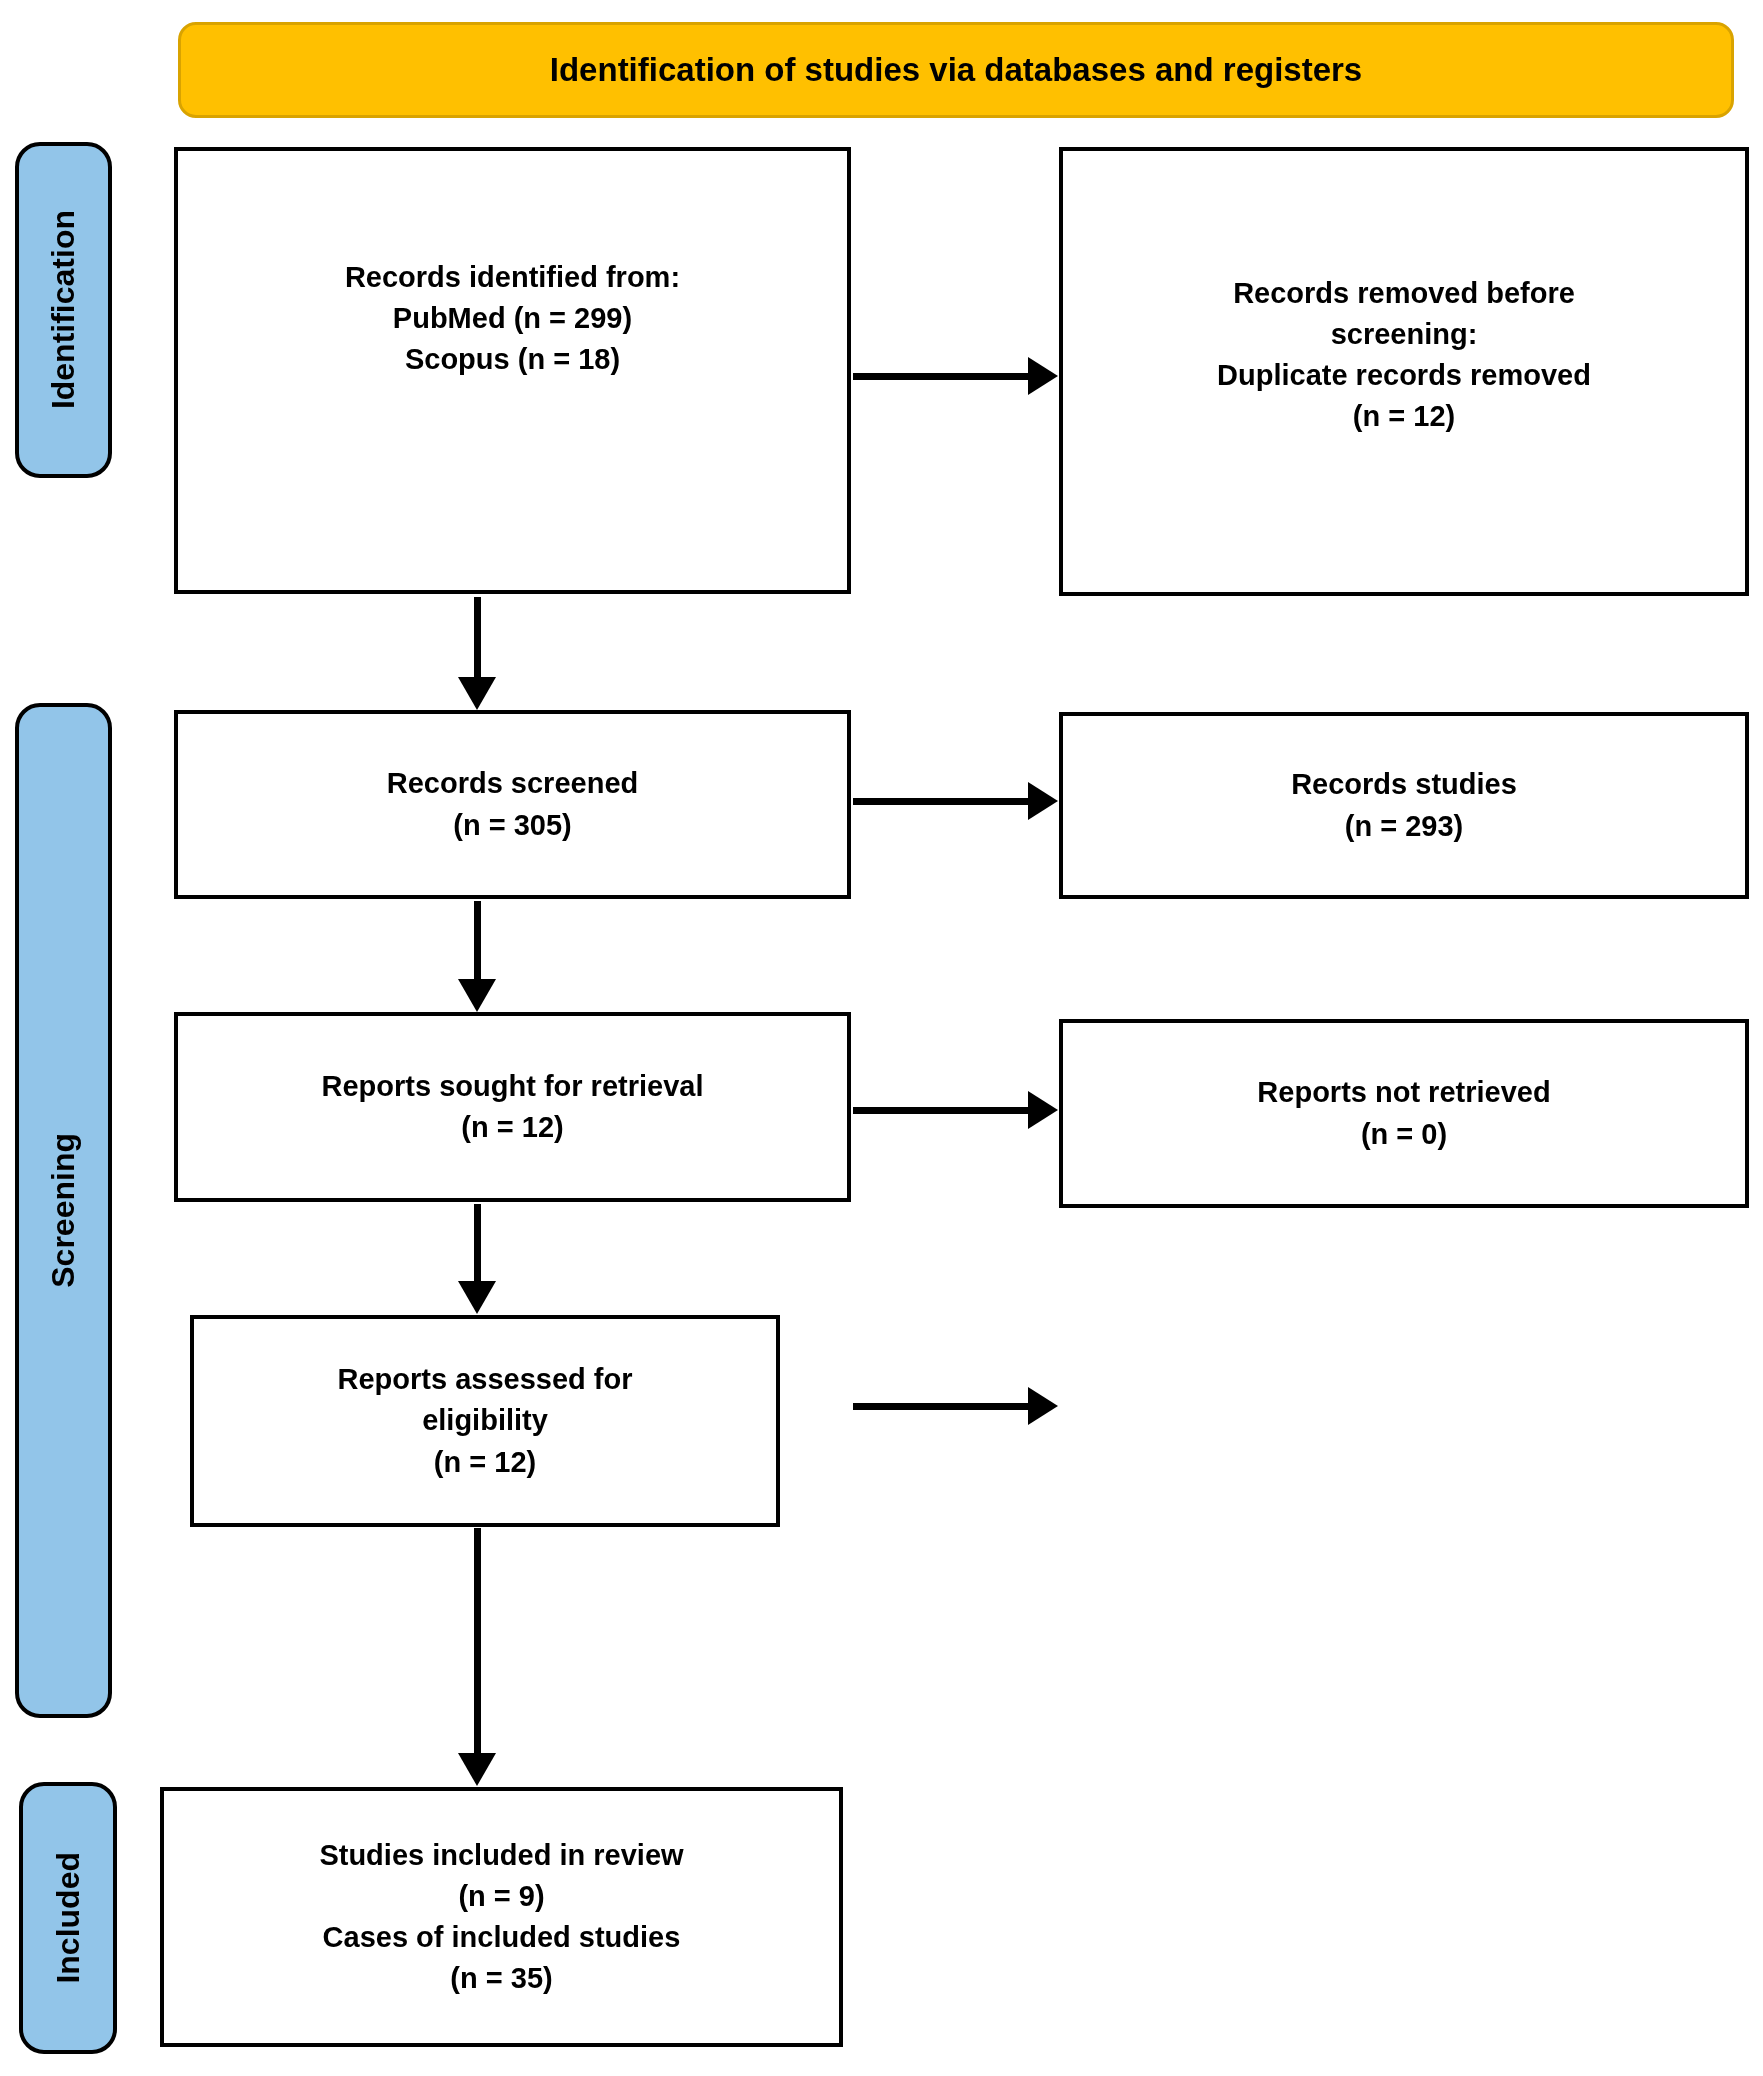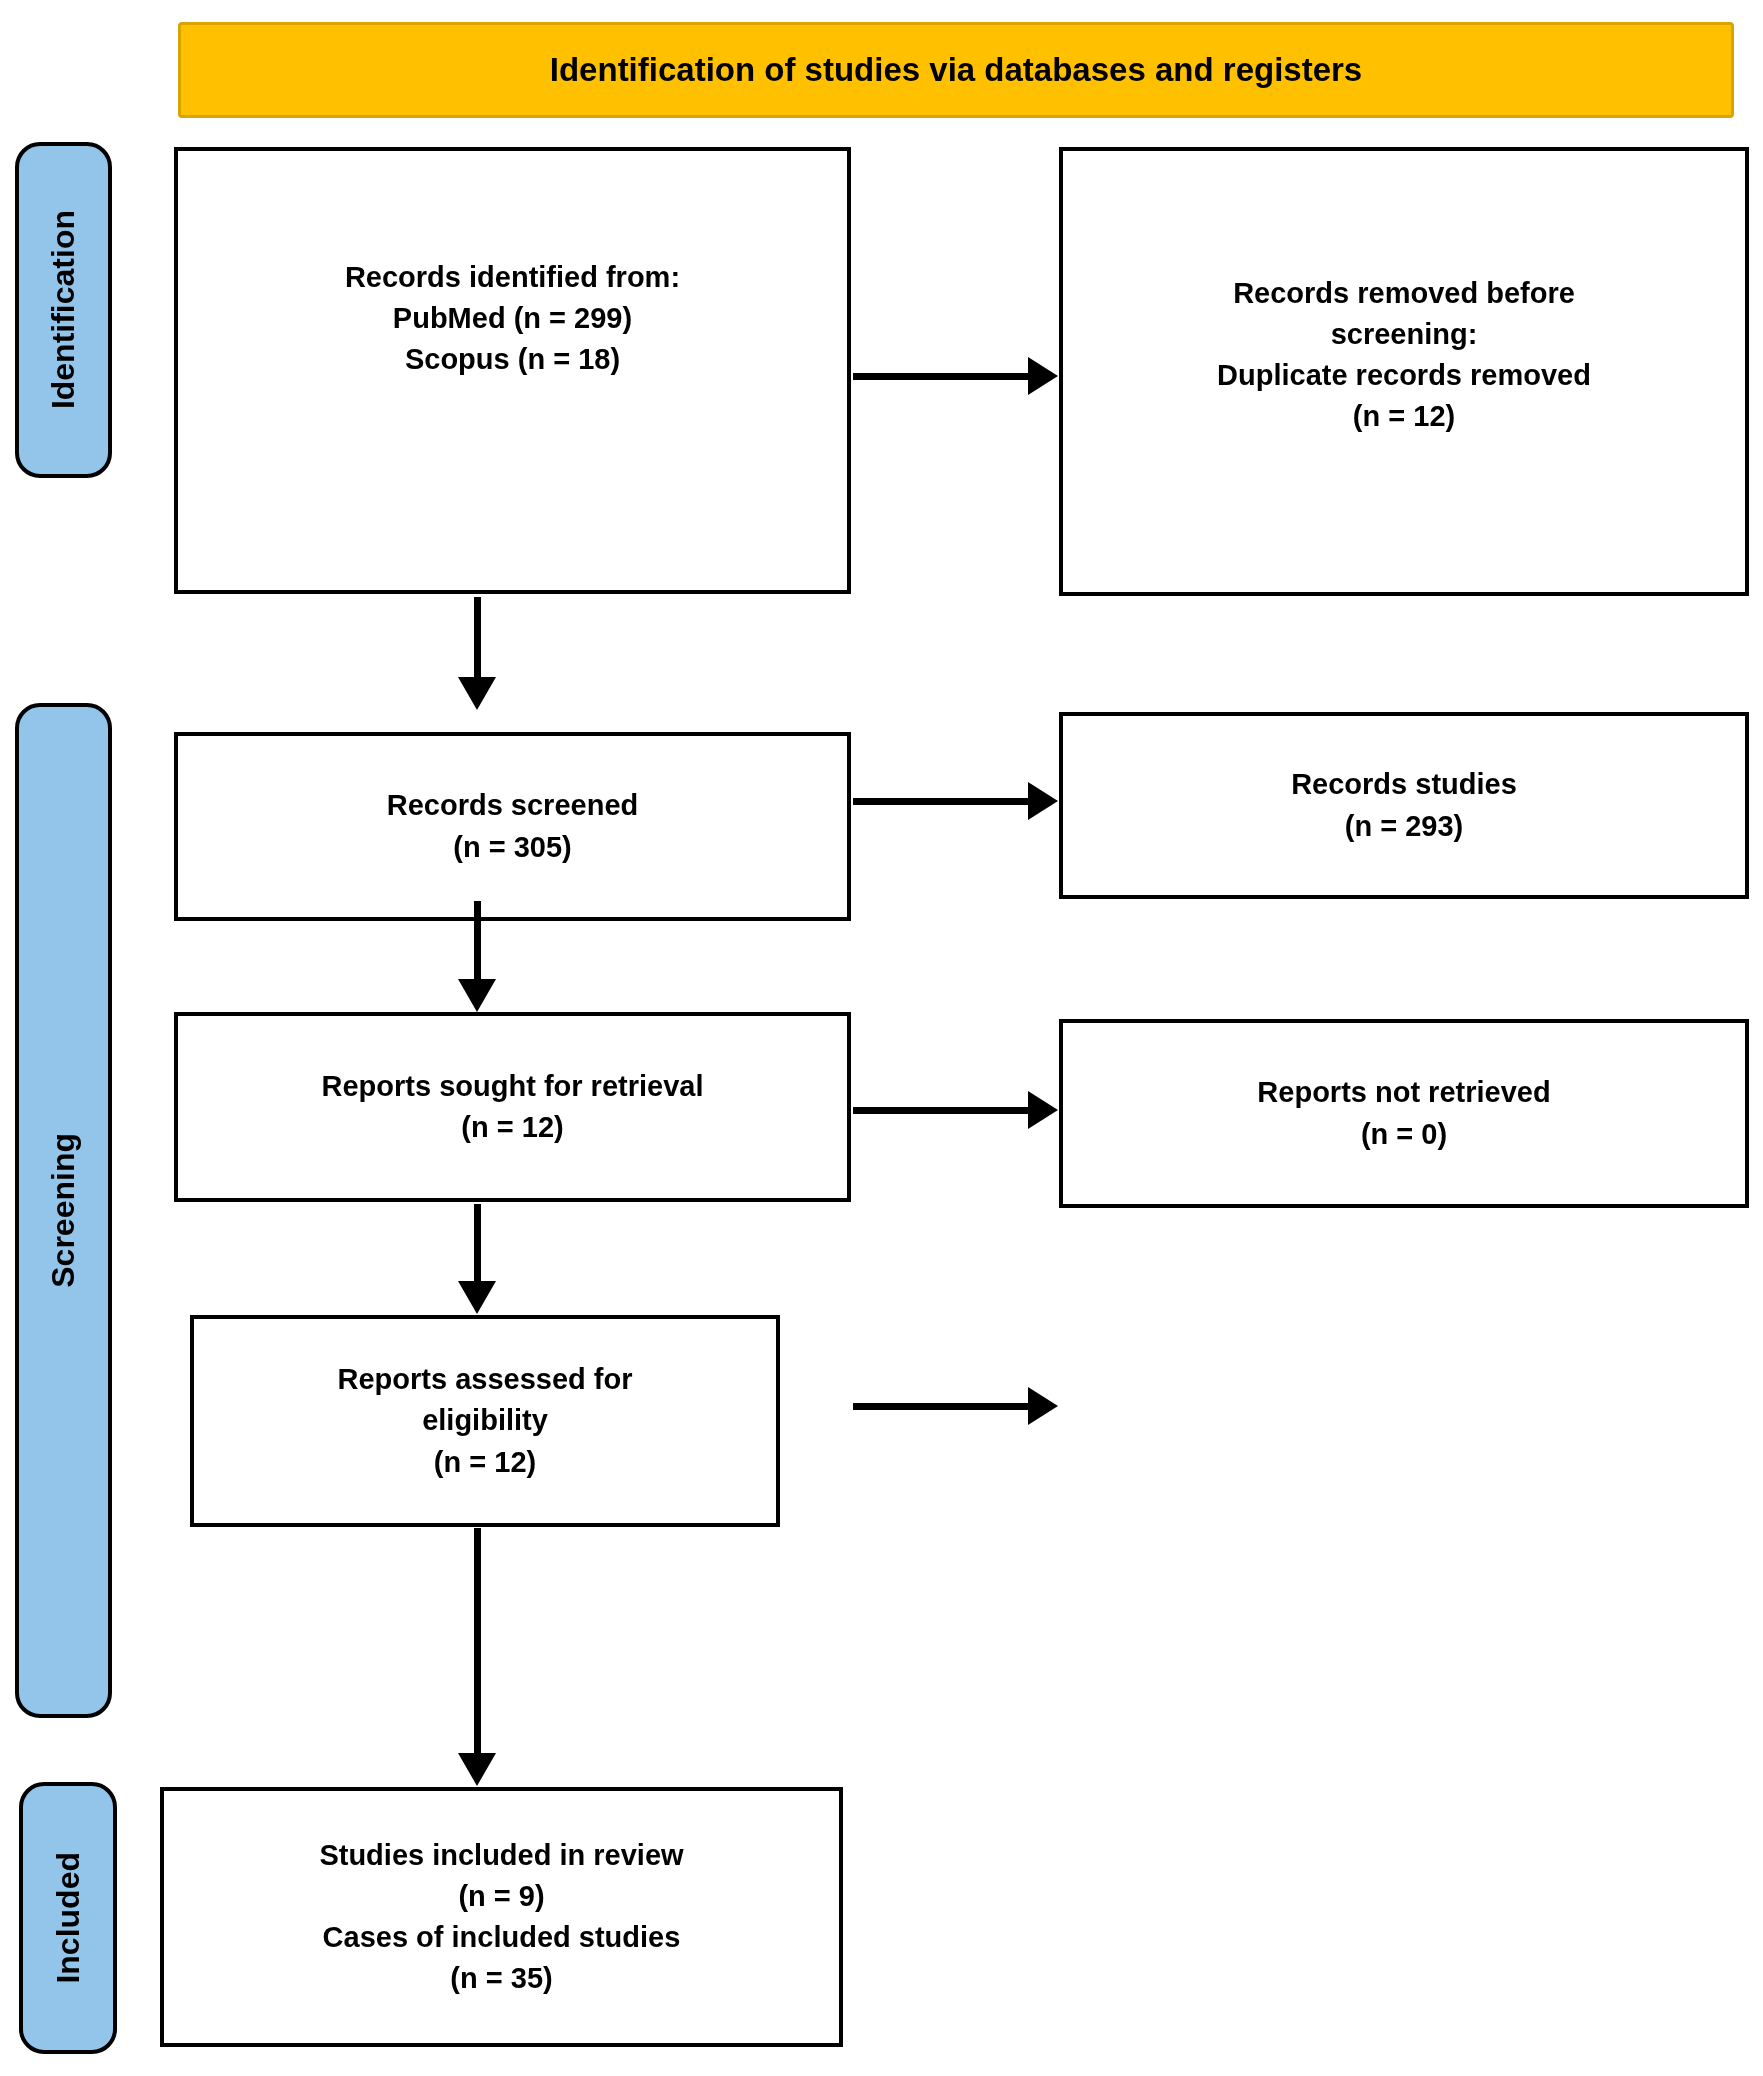--- a/index.html
+++ b/index.html
@@ -14,21 +14,21 @@
   }
   *{box-sizing:border-box;margin:0;padding:0;}
   html,body{background:var(--background);}
   body{font-family:"Liberation Sans", sans-serif;font-weight:bold;color:var(--text);}
   #page{position:relative;width:1763px;height:2077px;background:var(--background);overflow:hidden;}
 
   .banner{
     position:absolute;left:178px;top:22px;width:1556px;height:96px;
     background:var(--banner-fill);
     border:3.6px solid var(--banner-border);
-    border-radius:4px;
+    border-radius:18px;
     display:flex;align-items:center;justify-content:center;
     font-size:33px;
   }
 
   .side-label{
     position:absolute;
     background:var(--sidebar-fill);
     border:4.4px solid var(--sidebar-border);
     border-radius:25px;
     display:flex;align-items:center;justify-content:center;
@@ -47,21 +47,21 @@
     position:absolute;
     background:var(--background);
     border:4.4px solid var(--box-border);
     display:flex;flex-direction:column;align-items:center;justify-content:center;
     text-align:center;
     font-size:29px;
     line-height:1.42;
   }
   #box-records-identified{left:174px;top:147px;width:677px;height:447px;padding-bottom:104px;}
   #box-records-removed{left:1059px;top:147px;width:690px;height:449px;padding-bottom:33px;}
-  #box-records-screened{left:174px;top:732px;width:677px;height:189px;}
+  #box-records-screened{left:174px;top:710px;width:677px;height:189px;}
   #box-records-excluded{left:1059px;top:712px;width:690px;height:187px;}
   #box-reports-sought{left:174px;top:1012px;width:677px;height:190px;}
   #box-reports-not-retrieved{left:1059px;top:1019px;width:690px;height:189px;}
   #box-reports-assessed{left:174px;top:1315px;width:590px;height:212px;margin-left:16px;}
   #box-reports-excluded{left:1059px;top:1311px;width:690px;height:407px;padding-bottom:29px;}
   #box-studies-included{left:160px;top:1787px;width:683px;height:260px;}
 
   .shaft{position:absolute;background:var(--arrow);}
   .head-right{
     position:absolute;width:0;height:0;

